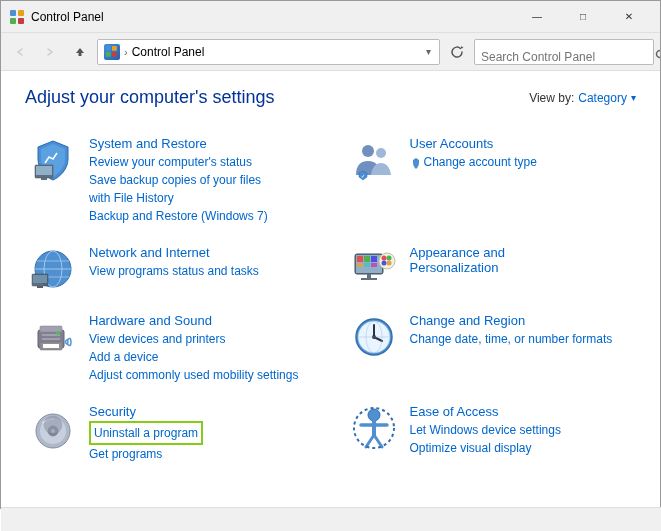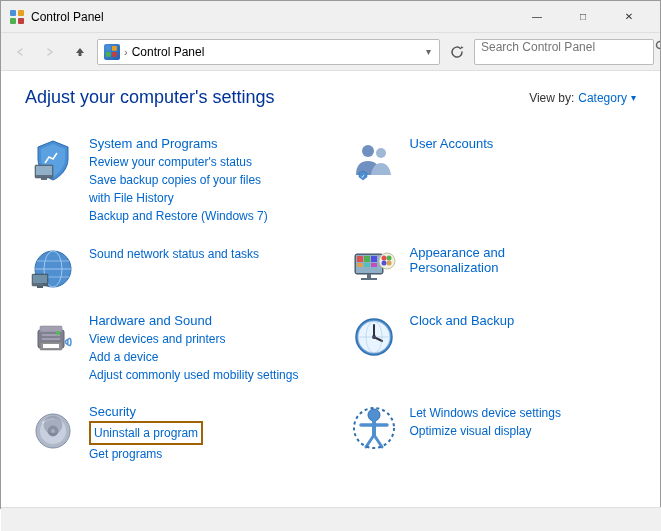--- a/index.html
+++ b/index.html
@@ -70,21 +70,21 @@
     .refresh-btn {
       width: 26px; height: 26px;
       border: none; background: transparent;
       display: flex; align-items: center; justify-content: center;
       cursor: pointer; color: #666; font-size: 12px; border-radius: 3px;
     }
     .search-box {
       width: 180px; height: 26px;
       border: 1px solid #bbb;
       background: #fff;
-      display: flex; align-items: flex-start;
+      display: flex; align-items: flex-end;
       padding: 0 6px;
       border-radius: 2px;
       gap: 19px;
     }
     .search-input {
       border: none; outline: none; font-size: 12px;
       color: #aaa; flex: 1; background: transparent;
       font-family: inherit;
     }
     .search-icon-btn {
@@ -274,21 +274,21 @@
             <path d="M23 7 L35 12 L35 22 C35 30 28 37 23 40 C18 37 11 30 11 22 L11 12 Z" fill="#5ba0e0"></path>
 
             <rect x="5" y="28" width="18" height="13" rx="1" fill="#607080" stroke="#405060" stroke-width="0.5"></rect>
             <rect x="6" y="29" width="16" height="9" fill="#90b0c8"></rect>
             <rect x="11" y="41" width="6" height="2" fill="#607080"></rect>
 
             <polyline points="15,26 19,20 23,22 27,16" stroke="white" stroke-width="1.5" fill="none"></polyline>
           </svg>
         </div>
         <div class="category-content">
-          <div class="category-title">System and Programs</div>
+          <div class="category-title">System and Restore</div>
           <span class="category-link">Review your computer's status</span>
           <span class="category-link">Save backup copies of your files<br>with File History</span>
           <span class="category-link">Backup and Restore (Windows 7)</span>
         </div>
       </div>
 
       <div class="category-item">
         <div class="category-icon">
           <svg width="46" height="46" viewBox="0 0 46 46">
 
@@ -296,40 +296,46 @@
             <path d="M5 38 C5 28 10 24 17 24 C24 24 29 28 29 38 Z" fill="#7090c0"></path>
             <circle cx="30" cy="16" r="5" fill="#a0b8d8"></circle>
             <path d="M20 38 C21 30 25 26 30 26 C35 26 39 30 40 38 Z" fill="#a0b8d8"></path>
 
             <path d="M8 36 L8 40 L12 43 L16 40 L16 36 L12 34 Z" fill="#4a8fd4" stroke="#2a6ab0" stroke-width="0.5"></path>
             <text x="12" y="41" text-anchor="middle" font-size="5" fill="white">✓</text>
           </svg>
         </div>
         <div class="category-content">
           <div class="category-title">User Accounts</div>
+          <span class="category-link">
+            <svg width="12" height="12" viewBox="0 0 12 12" style="display:inline-block;vertical-align:middle;margin-right:2px">
+              <path d="M6 1 L9 3 L9 6 C9 9 7 11 6 12 C5 11 3 9 3 6 L3 3 Z" fill="#4a8fd4"></path>
+            </svg>Change account type
+          </span>
         </div>
       </div>
 
       <div class="category-item">
         <div class="category-icon">
           <svg width="46" height="46" viewBox="0 0 46 46">
 
             <circle cx="23" cy="23" r="18" fill="#5090d0" stroke="#3070b0" stroke-width="1"></circle>
             <ellipse cx="23" cy="23" rx="9" ry="18" fill="none" stroke="#a0c8f0" stroke-width="1"></ellipse>
             <line x1="5" y1="23" x2="41" y2="23" stroke="#a0c8f0" stroke-width="1"></line>
             <line x1="7" y1="15" x2="39" y2="15" stroke="#a0c8f0" stroke-width="0.8"></line>
             <line x1="7" y1="31" x2="39" y2="31" stroke="#a0c8f0" stroke-width="0.8"></line>
 
             <rect x="2" y="28" width="16" height="12" rx="1" fill="#506070" stroke="#304050" stroke-width="0.5" opacity="0.9"></rect>
             <rect x="3" y="29" width="14" height="8" fill="#7090a8"></rect>
             <rect x="7" y="40" width="6" height="2" fill="#506070"></rect>
           </svg>
         </div>
         <div class="category-content">
-          <span class="category-link">Sound network status and tasks</span>
+          <div class="category-title">Network and Internet</div>
+          <span class="category-link">View programs status and tasks</span>
         </div>
       </div>
 
       <div class="category-item">
         <div class="category-icon">
           <svg width="46" height="46" viewBox="0 0 46 46">
 
             <rect x="4" y="8" width="28" height="20" rx="2" fill="#607080" stroke="#405060" stroke-width="1"></rect>
             <rect x="5" y="9" width="26" height="18" fill="#90b0c8"></rect>
 
@@ -387,41 +393,42 @@
 
             <line x1="23" y1="23" x2="23" y2="11" stroke="#303040" stroke-width="2" stroke-linecap="round"></line>
             <line x1="23" y1="23" x2="31" y2="27" stroke="#303040" stroke-width="2" stroke-linecap="round"></line>
             <circle cx="23" cy="23" r="2" fill="#303040"></circle>
 
             <ellipse cx="23" cy="23" rx="8" ry="16" fill="none" stroke="#90b8d8" stroke-width="0.8" opacity="0.5"></ellipse>
             <line x1="7" y1="23" x2="39" y2="23" stroke="#90b8d8" stroke-width="0.8" opacity="0.5"></line>
           </svg>
         </div>
         <div class="category-content">
-          <div class="category-title">Clock and Backup</div>
+          <div class="category-title">Change and Region</div>
+          <span class="category-link">Change date, time, or number formats</span>
         </div>
       </div>
 
       <div class="category-item">
         <div class="category-icon">
           <svg width="46" height="46" viewBox="0 0 46 46">
 
             <circle cx="23" cy="26" r="17" fill="#b0b8c8" stroke="#8090a8" stroke-width="1"></circle>
             <circle cx="23" cy="26" r="13" fill="#c8d0e0"></circle>
             <circle cx="23" cy="26" r="5" fill="#808898" stroke="#606878" stroke-width="0.5"></circle>
             <circle cx="23" cy="26" r="2" fill="#c8d0e0"></circle>
 
             <path d="M12 18 Q18 14 24 14" stroke="white" stroke-width="1.5" fill="none" opacity="0.6"></path>
 
             <circle cx="23" cy="20" r="9" fill="#9098a8" stroke="#7080a0" stroke-width="0.5" opacity="0.6"></circle>
           </svg>
         </div>
         <div class="category-content">
           <div class="category-title">Security</div>
-          <span class="category-link highlighted" style="border: 2px solid #a16207; padding: 1px 3px; display: inline-block;">Uninstall a program</span>
+          <span class="category-link highlighted" style="border: 2px solid #84cc16; padding: 1px 3px; display: inline-block;">Uninstall a program</span>
           <span class="category-link">Get programs</span>
         </div>
       </div>
 
       <div class="category-item">
         <div class="category-icon">
           <svg width="46" height="46" viewBox="0 0 46 46">
 
             <circle cx="23" cy="10" r="6" fill="#5090d0" stroke="#3070b0" stroke-width="1"></circle>
 
@@ -429,20 +436,21 @@
 
             <path d="M10 20 L36 20" stroke="#5090d0" stroke-width="3.5" stroke-linecap="round"></path>
 
             <path d="M23 30 L15 42" stroke="#5090d0" stroke-width="3" stroke-linecap="round"></path>
             <path d="M23 30 L31 42" stroke="#5090d0" stroke-width="3" stroke-linecap="round"></path>
 
             <circle cx="23" cy="23" r="20" fill="none" stroke="#3070b0" stroke-width="2" stroke-dasharray="3,3"></circle>
           </svg>
         </div>
         <div class="category-content">
+          <div class="category-title">Ease of Access</div>
           <span class="category-link">Let Windows device settings</span>
           <span class="category-link">Optimize visual display</span>
         </div>
       </div>
 
     </div>
   </div>
 
   <div class="statusbar">
     <span></span>

